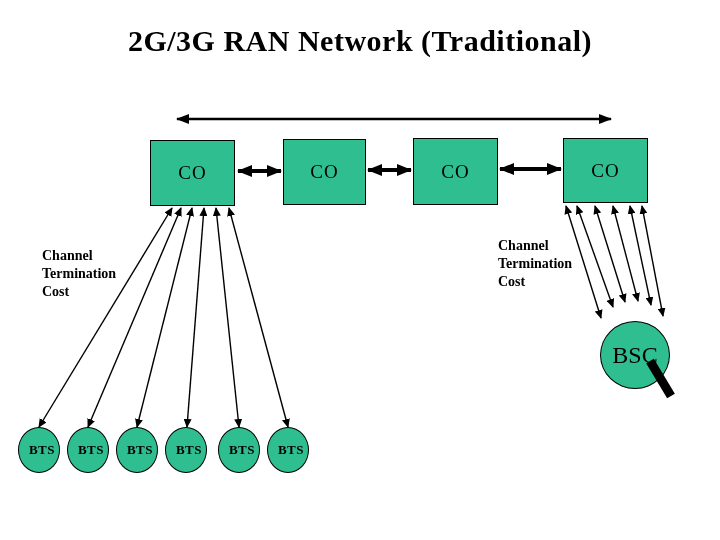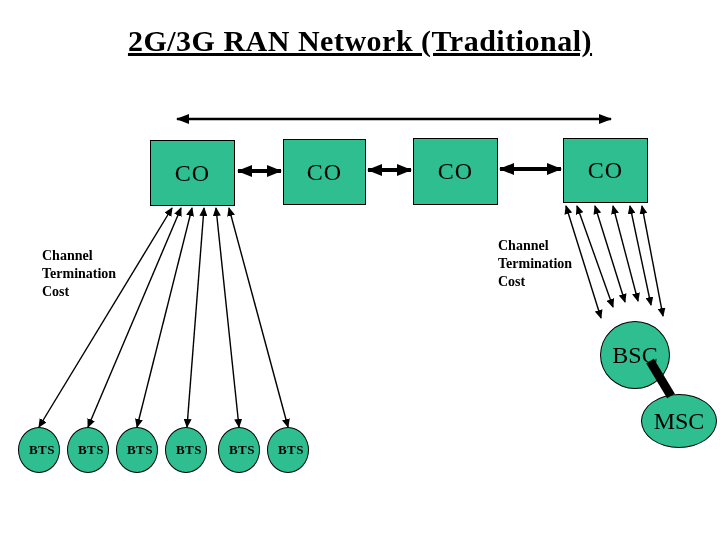--- a/index.html
+++ b/index.html
@@ -10,34 +10,33 @@
     font-family:"Liberation Serif", serif;
     color:var(--text,#000);
     overflow:hidden;
   }
   .abs{position:absolute;}
   .title{
     left:0;top:24px;width:720px;
     text-align:center;
     font-size:30px;font-weight:bold;
     letter-spacing:0.5px;
-    text-decoration:underline;
   }
   .subtitle{
     left:105px;top:88px;width:560px;
     text-align:center;
     font-size:17px;
   }
   .co-box{
     background:var(--node-fill,#2FBE90);
     border:1px solid var(--node-stroke,#000);
     display:flex;align-items:center;justify-content:center;
     box-sizing:border-box;
   }
-  .co-label{font-size:24px;letter-spacing:1px;}
+  .co-label{font-size:19px;letter-spacing:1px;}
   .ellipse{
     background:var(--node-fill,#2FBE90);
     border:1px solid var(--node-stroke,#000);
     border-radius:50%;
     display:flex;align-items:center;justify-content:center;
     box-sizing:border-box;
   }
   .bsc-label,.msc-label{font-size:24px;}
   .bts-label{font-size:13px;font-weight:bold;letter-spacing:0.5px;margin-left:6px;}
   .side-note{
@@ -74,23 +73,20 @@
 
   <div class="abs side-note note-left">Channel
 Termination
 Cost</div>
   <div class="abs side-note note-right">Channel
 Termination
 Cost</div>
 
   <div class="abs ellipse" style="left:600px;top:321px;width:70px;height:68px">
     <span class="bsc-label">BSC</span>
-  </div>
-  <div class="abs ellipse" style="left:641px;top:394px;width:76px;height:54px">
-    <span class="msc-label">MSC</span>
   </div>
 
   <div class="abs ellipse" style="left:18px;top:427px;width:42px;height:46px">
     <span class="bts-label">BTS</span>
   </div>
   <div class="abs ellipse" style="left:67px;top:427px;width:42px;height:46px">
     <span class="bts-label">BTS</span>
   </div>
   <div class="abs ellipse" style="left:116px;top:427px;width:42px;height:46px">
     <span class="bts-label">BTS</span>

